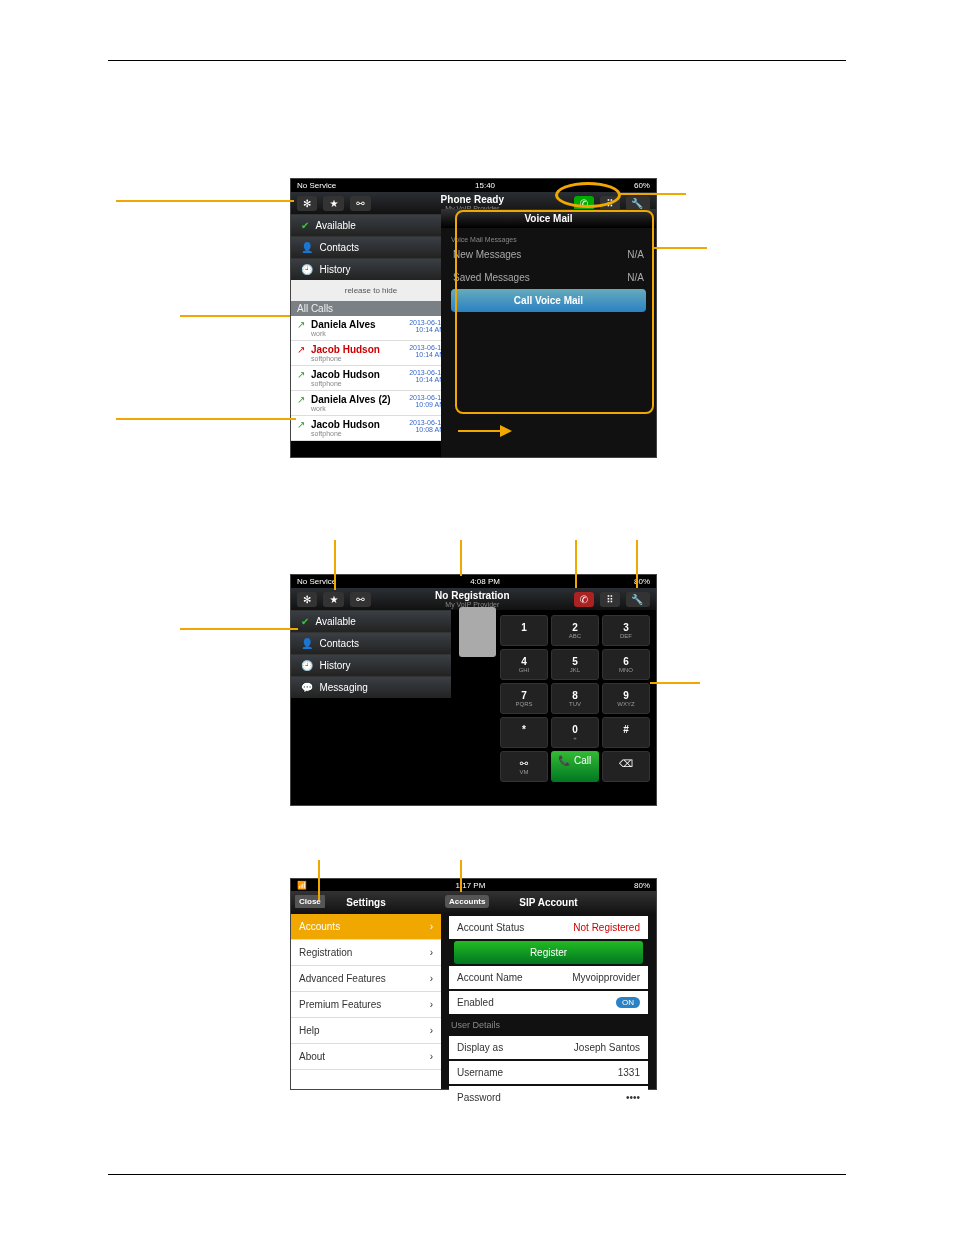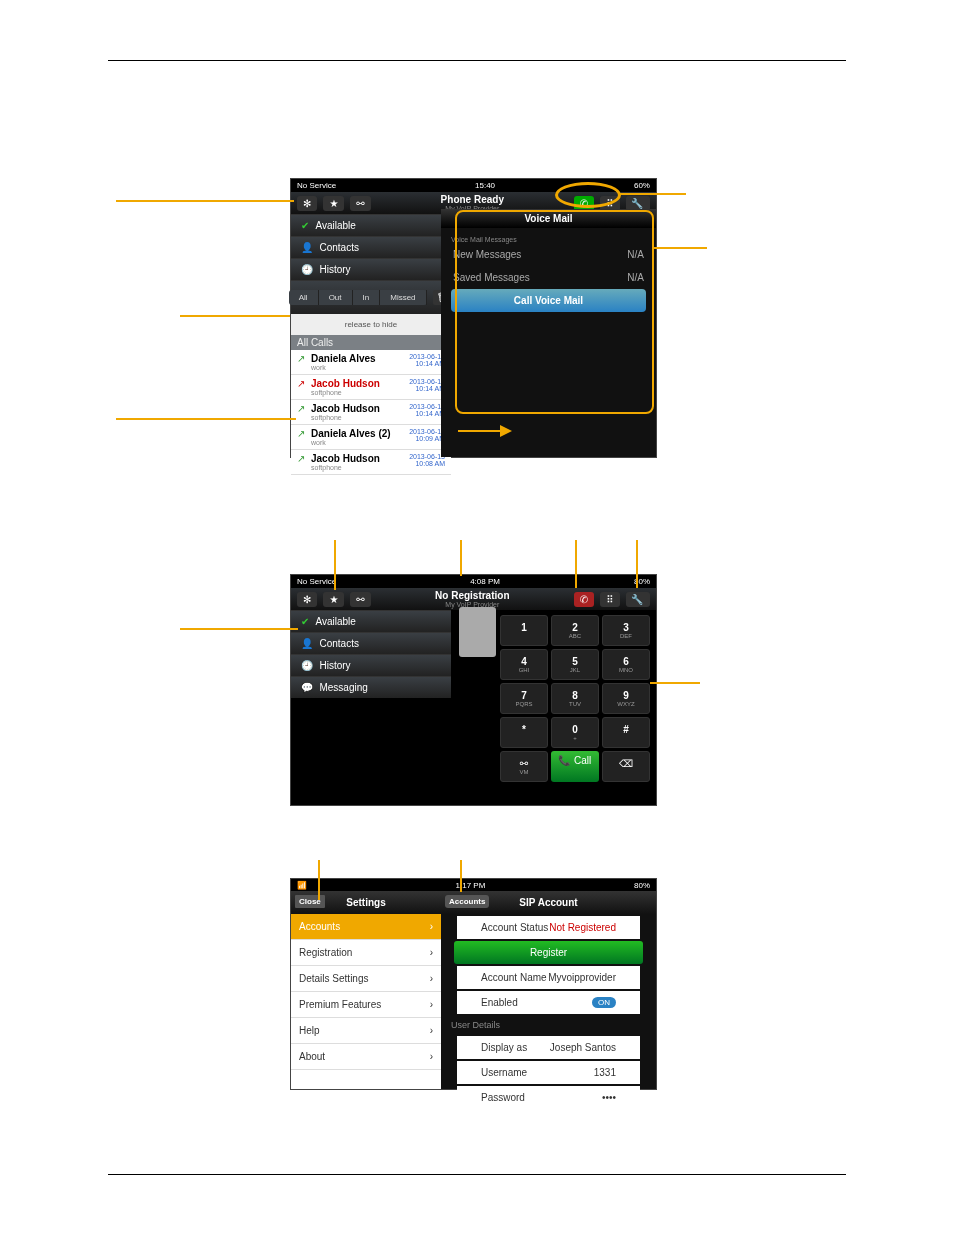--- a/index.html
+++ b/index.html
@@ -28,21 +28,21 @@
 .dial .key{background:#222;color:#fff;text-align:center;padding:6px 0;border-radius:3px;border:1px solid #333}
 .dial .key .s{display:block;font-size:6px;color:#999}
 .settings-l{position:absolute;left:0;top:0;width:150px;background:#fff;color:#333}
 .settings-l .hdr2{background:linear-gradient(#333,#111);color:#fff;padding:6px;text-align:center;font-weight:bold;position:relative}
 .settings-l .close{position:absolute;left:4px;top:4px;background:#555;padding:2px 4px;border-radius:1px;font-size:8px}
 .settings-l .srow{display:flex;justify-content:space-between;padding:7px 8px;border-bottom:1px solid #ddd}
 .settings-l .sel{background:#f0a800;color:#fff}
 .sip{position:absolute;left:150px;top:0;right:0;background:#111;color:#ccc;bottom:0}
 .sip .hdr2{background:linear-gradient(#333,#111);color:#fff;padding:6px;text-align:center;font-weight:bold;position:relative}
 .sip .back{position:absolute;left:4px;top:4px;background:#555;padding:2px 4px;border-radius:3px;font-size:8px}
-.sip .field{background:#fff;color:#333;display:flex;justify-content:space-between;padding:6px 24px;margin:2px 16px;border-radius:0}
+.sip .field{background:#fff;color:#333;display:flex;justify-content:space-between;padding:6px 8px;margin:2px 8px;border-radius:0}
 .sip .green{background:linear-gradient(#2b2,#072);color:#fff;text-align:center;margin:2px 13px;padding:6px;border-radius:3px}
 .sip .sec{color:#888;padding:4px 10px;font-size:9px}
 .toggle{background:#2a82c4;color:#fff;padding:1px 6px;border-radius:8px;font-size:8px}
 .yellow-ring{position:absolute;border:3px solid #f0a800;border-radius:50%;pointer-events:none}
 .yellow-line{position:absolute;background:#f0a800;height:2px;pointer-events:none}
 .yellow-box{position:absolute;border:2px solid #f0a800;border-radius:8px;pointer-events:none}
 .arrow-r{position:absolute;width:0;height:0;border-top:6px solid transparent;border-bottom:6px solid transparent;border-left:12px solid #f0a800}
 .callbtn{background:linear-gradient(#3b3,#072);color:#fff;text-align:center;border-radius:3px;padding:4px}
 </style>
 </head>
@@ -80,29 +80,20 @@
           <span>Available</span>
         </div>
     <div class="navrow">
           <span>👤</span>
           <span>Contacts</span>
         </div>
     <div class="navrow">
           <span>🕘</span>
           <span>History</span>
         </div>
-    <div class="navrow" style="justify-content:center">
-      <div class="seg">
-        <div>All</div>
-        <div>Out</div>
-        <div>In</div>
-        <div>Missed</div>
-      </div>
-      <span style="background:#333;padding:2px 4px;border-radius:2px">🗑</span>
-    </div>
     <div style="background:#eee;color:#555;text-align:center;padding:6px;font-size:8px">release to hide</div>
     <div class="list">
       <div class="hdr">All Calls</div>
       <div id="s1-calls">
             <div class="row">
               <div class="l">
                 <span class="ico" style="color:#393">↗</span>
                 <div><b style="color:#000">Daniela Alves</b><div class="sm">work</div></div>
               </div>
               <div style="text-align:right;font-size:7px;color:#36c">2013-06-13<br>10:14 AM</div>
@@ -248,21 +239,21 @@
     <div id="s3-items">
           <div class="srow sel">
             <span>Accounts</span>
             <span>›</span>
           </div>
           <div class="srow">
             <span>Registration</span>
             <span>›</span>
           </div>
           <div class="srow">
-            <span>Details Settings</span>
+            <span>Advanced Features</span>
             <span>›</span>
           </div>
           <div class="srow">
             <span>Premium Features</span>
             <span>›</span>
           </div>
           <div class="srow">
             <span>Help</span>
             <span>›</span>
           </div>

